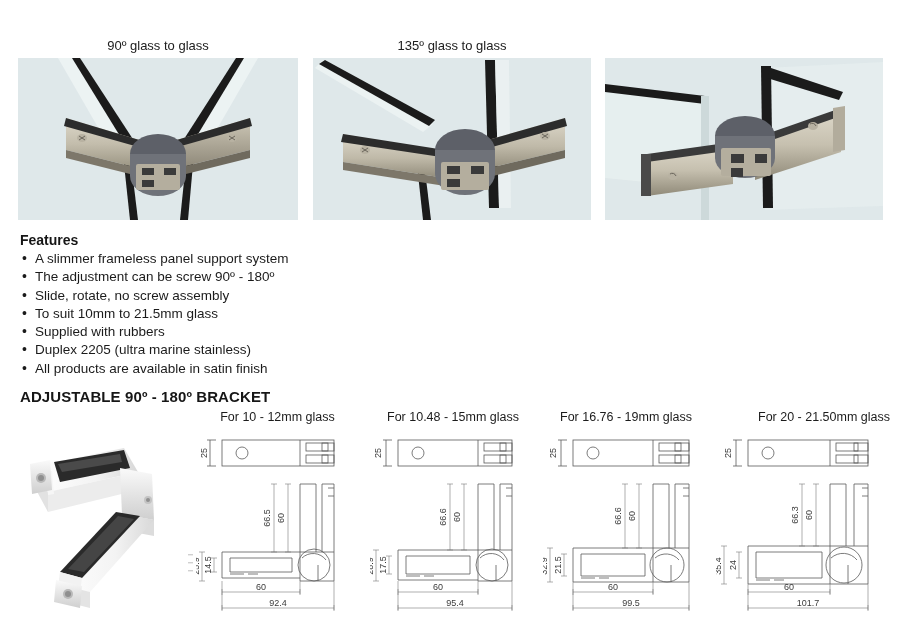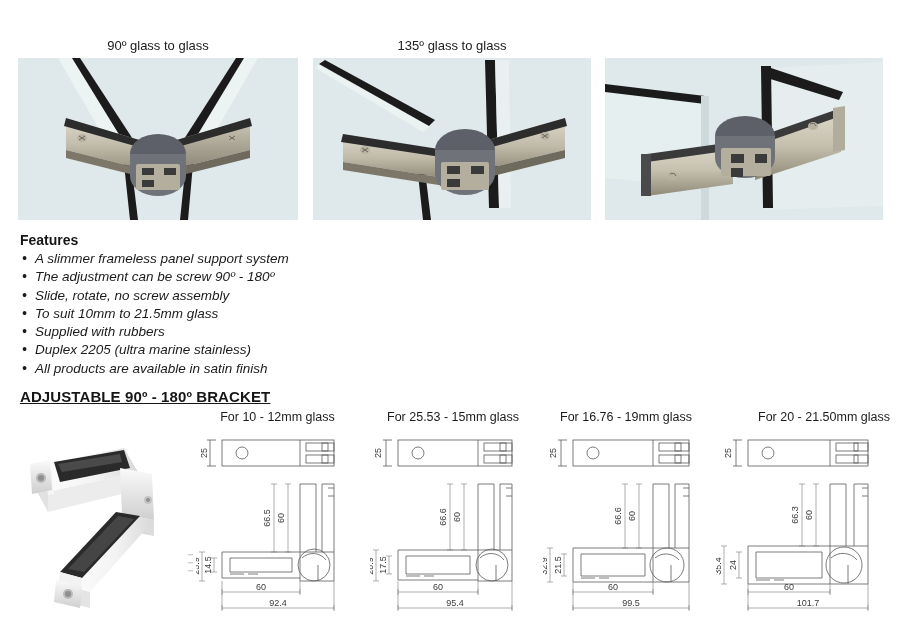--- a/index.html
+++ b/index.html
@@ -16,21 +16,21 @@
   
   .section-title{
     position:absolute;
     font-size:15px;
     font-weight:bold;
     letter-spacing:0.1px;
     color:#161616;
     white-space:nowrap;
   }
   #title-simple{left:20px;top:14px;}
-  #title-bracket{left:20px;top:388px;text-decoration:underline;}
+  #title-bracket{left:20px;top:388px;}
 
   .photo-caption{
     position:absolute;
     font-size:13px;
     color:#202020;
     white-space:nowrap;
     text-align:center;
   }
   #cap-90{left:18px;top:38px;width:280px;text-align:center;}
   #cap-135{left:313px;top:38px;width:278px;}
@@ -50,21 +50,21 @@
 
   
   #features-block{position:absolute;left:20px;top:232px;width:360px;}
   #features-heading{
     font-size:14px;font-weight:bold;color:#161616;
     margin:0 0 2px 0;
   }
   .feat-list{list-style:none;margin:0;padding:0;}
   .feat-list li{
     font-size:13.5px;line-height:18.3px;color:#1b1b1b;
-    white-space:nowrap;position:relative;padding-left:15px;font-style:italic;
+    white-space:nowrap;position:relative;padding-left:15px;
   }
   .feat-list li::before{
     content:"\2022";position:absolute;left:2px;top:-1px;font-size:14px;
   }
 
   
   .draw-caption{
     position:absolute;top:410px;
     font-size:12.5px;color:#1c1c1c;white-space:nowrap;text-align:center;
   }
@@ -287,21 +287,21 @@
       <ellipse cx="128" cy="72" rx="4" ry="4" fill="#c4c4c4"></ellipse>
       <ellipse cx="128" cy="72" rx="2" ry="2" fill="#8f8f8f"></ellipse>
 
       <rect x="168" y="126" width="5" height="1.4" fill="#d0d0d0"></rect>
       <rect x="168" y="134" width="5" height="1.4" fill="#d0d0d0"></rect>
       <rect x="168" y="142" width="5" height="1.4" fill="#d0d0d0"></rect>
     </svg>
   </div>
 
   <div class="draw-caption" id="dcap-0">For 10 - 12mm glass</div>
-  <div class="draw-caption" id="dcap-1">For 25.53 - 15mm glass</div>
+  <div class="draw-caption" id="dcap-1">For 10.48 - 15mm glass</div>
   <div class="draw-caption" id="dcap-2">For 16.76 - 19mm glass</div>
   <div class="draw-caption" id="dcap-3">For 20 - 21.50mm glass</div>
 
   <div class="drawing" id="draw-0">
     <svg viewBox="0 0 162 195" preserveAspectRatio="none">
       <g fill="none" stroke="#5a5a5a" stroke-width="0.8">
 
         <rect x="26" y="8" width="112" height="26"></rect>
         <circle cx="46" cy="21" r="6"></circle>
         <path d="M104 8 L104 34"></path>

